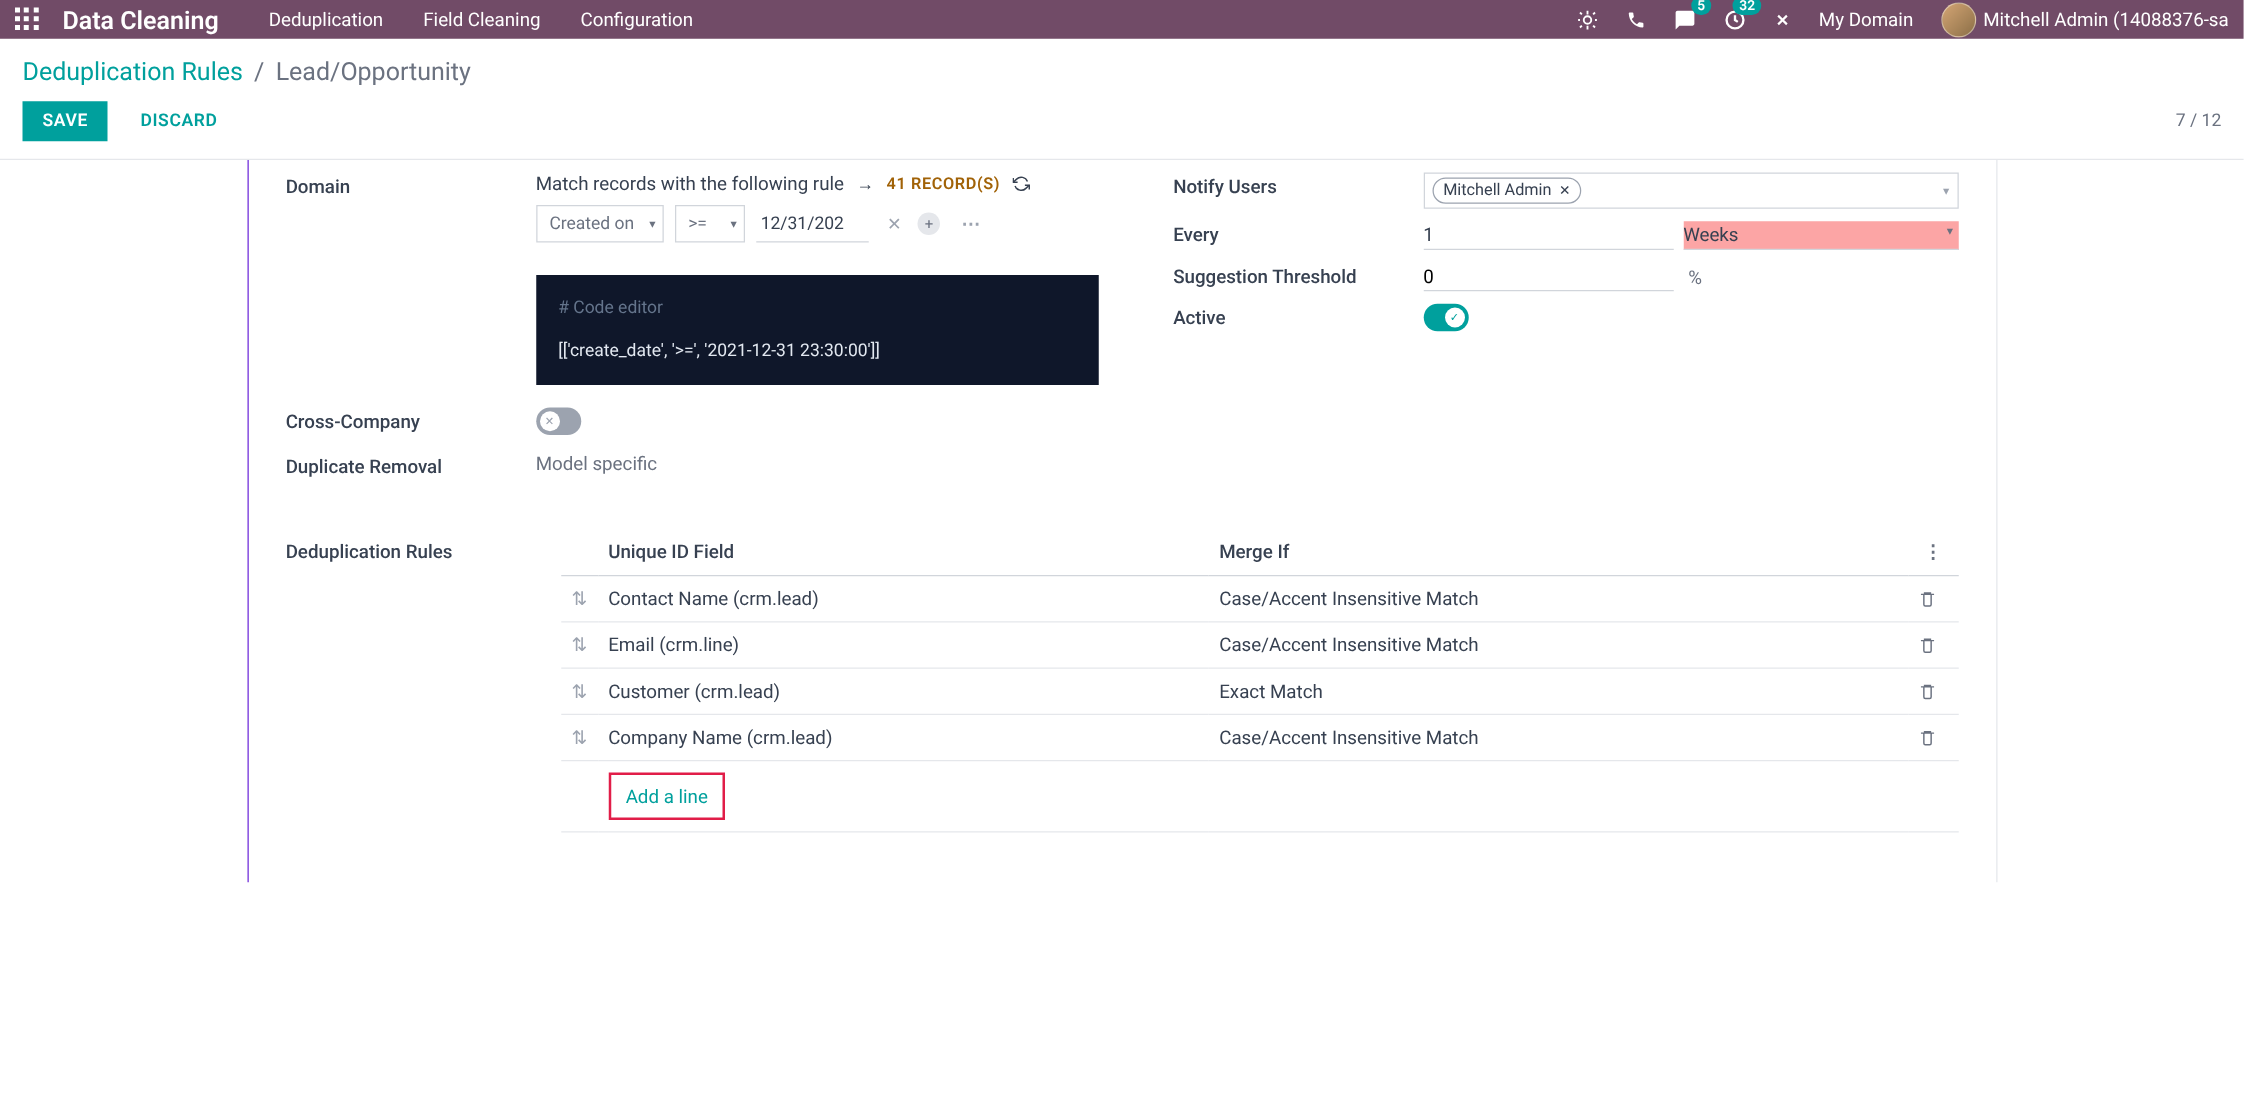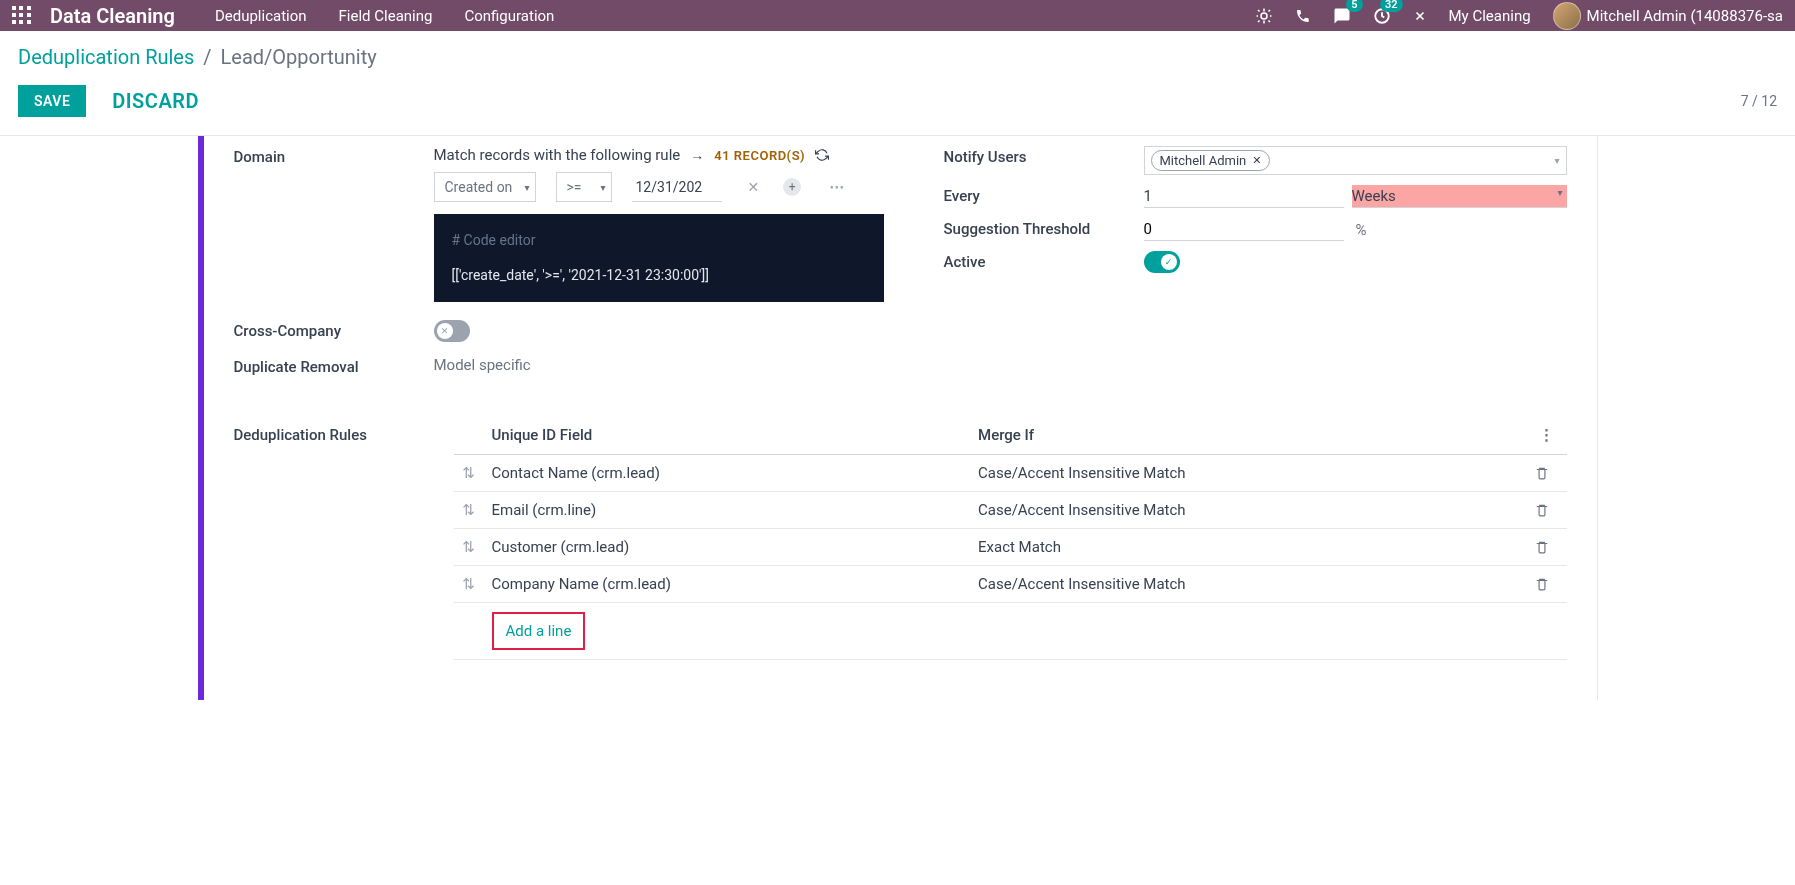--- a/index.html
+++ b/index.html
@@ -19,38 +19,38 @@
 .topnav .avatar { width: 28px; height: 28px; border-radius: 50%; background: linear-gradient(135deg,#d4a574,#8b6f47); margin-right: 6px; border:1px solid rgba(255,255,255,0.4);}
 
 
 .subheader { padding: 14px 18px 6px; }
 .breadcrumb { font-size: 20px; margin-bottom: 12px; }
 .breadcrumb .link { color: #00a09d; cursor: pointer; }
 .breadcrumb .sep { color: #6b7280; margin: 0 4px; }
 .breadcrumb .current { color: #6b7280; }
 .action-row { display: flex; align-items: center; }
 .btn-save { background: #00a09d; color: #fff; border: none; padding: 8px 16px; font-size: 14px; font-weight: 600; cursor: pointer; letter-spacing: 0.5px; }
-.btn-discard { background: none; border: none; color: #00a09d; padding: 8px 16px; font-size: 20px; font-weight: 600; cursor: pointer; letter-spacing: 0.5px; margin-left: 10px;}
+.btn-discard { background: none; border: none; color: #00a09d; padding: 8px 16px; font-size: 14px; font-weight: 600; cursor: pointer; letter-spacing: 0.5px; margin-left: 10px;}
 .pager { margin-left: auto; color: #6b7280; font-size: 14px; }
 
 .divider { border-top: 1px solid #e5e7eb; margin-top: 8px;}
 
 
-.sheet { max-width: 1400px; margin: 0 auto; border-left: 6px solid #6d28d9; border-right: 1px solid #e5e7eb; background: #fff; padding: 10px 30px 40px;}
+.sheet { max-width: 1400px; margin: 0 auto; border-left: 1px solid #6d28d9; border-right: 1px solid #e5e7eb; background: #fff; padding: 10px 30px 40px;}
 .form-grid { display: grid; grid-template-columns: 1fr 1fr; gap: 60px; }
 .field-row { display: flex; margin-bottom: 10px; }
 .field-label { width: 200px; color: #374151; font-weight: 500; font-size: 15px; padding-top: 2px;}
 .field-value { flex: 1; color: #6b7280; font-size: 15px;}
 
 .domain-text { color: #374151; font-size: 15px; margin-bottom: 8px; display: flex; align-items: center; gap: 10px;}
 .domain-text .arrow { font-size: 14px; }
 .records-link { color: #a16207; font-size: 13px; font-weight: 600; letter-spacing: 0.5px;}
 .refresh-icon { color: #6b7280; cursor: pointer; }
 
-.domain-filter-row { display: flex; align-items: center; gap: 20px; margin-bottom: 12px;}
+.domain-filter-row { display: flex; align-items: center; gap: 9px; margin-bottom: 26px;}
 .filter-select { border: 1px solid #d1d5db; background: #fff; padding: 6px 22px 6px 10px; font-size: 14px; color: #6b7280; position: relative; appearance: none;}
 .sel-wrap { position: relative; display: inline-block;}
 .sel-wrap::after { content: '▾'; position: absolute; right: 6px; top: 50%; transform: translateY(-50%); color: #6b7280; font-size: 10px; pointer-events:none;}
 .filter-input { border: none; border-bottom: 1px solid #d1d5db; padding: 6px 4px; font-size: 14px; color: #374151; width: 90px;}
 .filter-del { color: #9ca3af; cursor: pointer; margin-left: 6px; font-size: 14px;}
 .filter-add { width: 18px; height: 18px; border-radius: 50%; background: #e5e7eb; display: inline-flex; align-items: center; justify-content: center; font-size: 12px; color: #6b7280; cursor: pointer; margin-left: 4px;}
 .filter-more { color: #9ca3af; letter-spacing: 2px; cursor: pointer; margin-left: 8px; font-weight: bold;}
 
 .code-editor { background: #0f172a; color: #e2e8f0; font-family: 'Courier New', monospace; font-size: 14px; padding: 14px 18px; width: 450px; line-height: 1.8;}
 .code-editor .comment { color: #64748b; }
@@ -136,21 +136,21 @@
           <circle cx="12" cy="12" r="9"></circle>
           <path d="M12 7v5l3 2"></path>
         </svg>
       <span class="badge">32</span>
     </div>
     <div class="icon-btn">
       <svg width="14" height="14" viewBox="0 0 24 24" fill="none" stroke="#fff" stroke-width="3">
           <path d="M18 6L6 18M6 6l12 12"></path>
         </svg>
     </div>
-    <div>My Cleaning</div>
+    <div>My Domain</div>
     <div style="display:flex;align-items:center;">
       <div class="avatar"></div>
       <span>Mitchell Admin (14088376-sa</span>
     </div>
   </div>
 </div>
 
 <div class="subheader">
   <div class="breadcrumb">
     <span class="link">Deduplication Rules</span>

